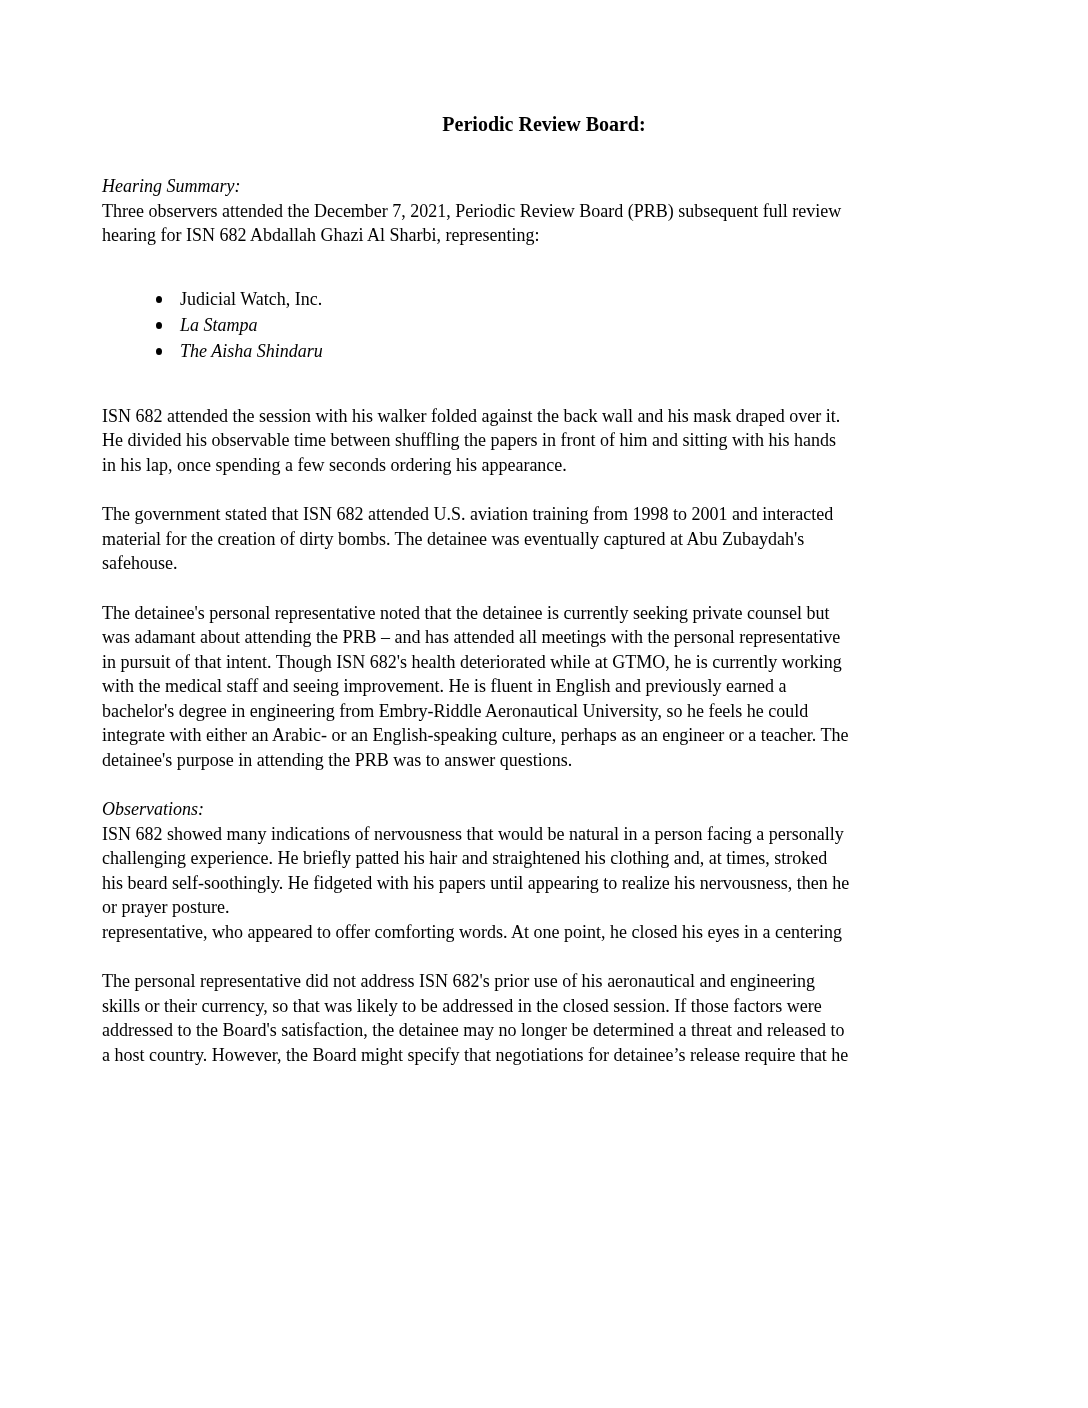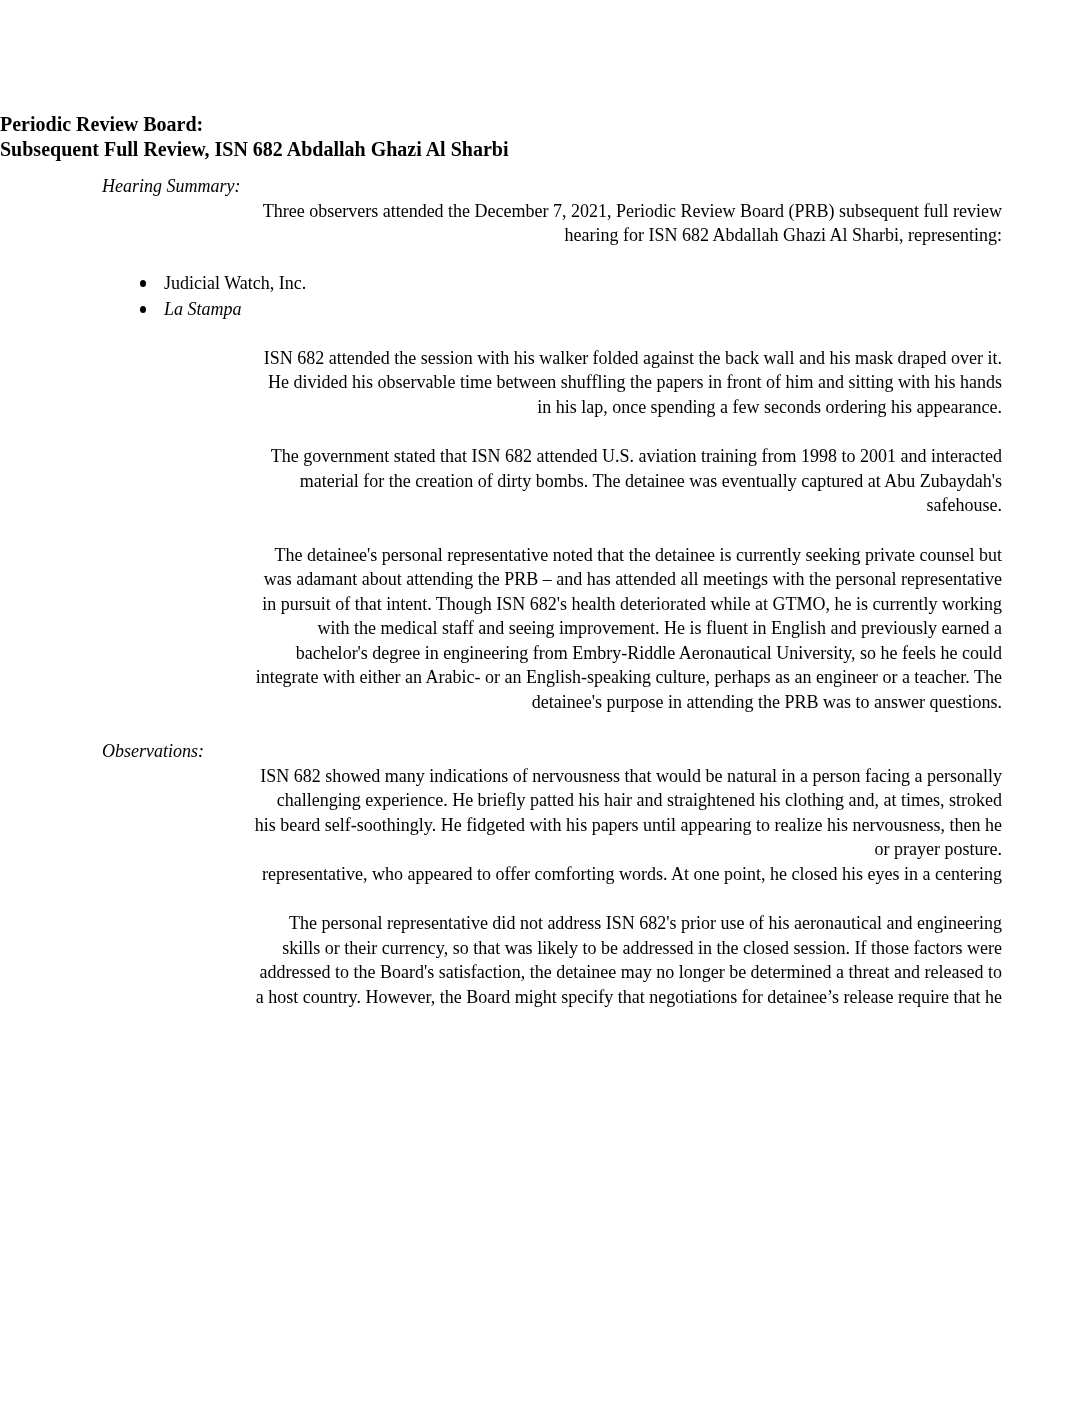--- a/index.html
+++ b/index.html
@@ -21,55 +21,55 @@
       top: 0;
       width: 1088px;
       height: 1408px;
       background: #ffffff;
     }
     .title-block {
       position: absolute;
       left: 0;
       width: 1088px;
       top: 112px;
+      text-align: center;
       font-weight: bold;
       font-size: 20px;
       line-height: 25px;
     }
     .title-line {
       display: block;
       white-space: nowrap;
     }
     .content {
       position: absolute;
       left: 102px;
       top: 174px;
       width: 900px;
       font-size: 18px;
       line-height: 24.5px;
     }
     .line {
       display: block;
       white-space: nowrap;
-      text-align: right;
     }
     .section-heading {
       font-style: italic;
       display: block;
       white-space: nowrap;
     }
     .para {
       margin: 0;
     }
     .gap {
       height: 25px;
     }
     .bullets {
       list-style: none;
-      margin: 0;
+      margin: 16px;
       padding: 0;
     }
     .bullet-item {
       position: relative;
       padding-left: 62px;
       white-space: nowrap;
       height: 26px;
       line-height: 26px;
     }
     .bullet-dot {
@@ -85,21 +85,20 @@
       font-style: italic;
     }
   </style>
 </head>
 <body>
 
 <div class="page">
 
   <div class="title-block">
     <span class="title-line">Periodic Review Board:</span>
-    <span class="title-line">Subsequent Full Review, ISN 682 Abdallah Ghazi Al Sharbi</span>
   </div>
 
   <div class="content">
 
     <section>
       <span class="section-heading">Hearing Summary:</span>
       <div class="para">
         <span class="line">Three observers attended the December 7, 2021, Periodic Review Board (PRB) subsequent full review</span>
         <span class="line">hearing for ISN 682 Abdallah Ghazi Al Sharbi, representing:</span>
       </div>
@@ -107,20 +106,24 @@
       <div class="gap" style="height:22px"></div>
 
       <ul class="bullets">
         <li class="bullet-item">
           <span class="bullet-dot"></span>
           <span>Judicial Watch, Inc.</span>
         </li>
         <li class="bullet-item">
           <span class="bullet-dot"></span>
           <span class="italic">La Stampa</span>
+        </li>
+        <li class="bullet-item">
+          <span class="bullet-dot"></span>
+          <span class="italic">The Aisha Shindaru</span>
         </li>
       </ul>
 
       <div class="gap" style="height:24px"></div>
 
       <div class="para">
         <span class="line">ISN 682 attended the session with his walker folded against the back wall and his mask draped over it.</span>
         <span class="line">He divided his observable time between shuffling the papers in front of him and sitting with his hands</span>
         <span class="line">in his lap, once spending a few seconds ordering his appearance.</span>
       </div>

